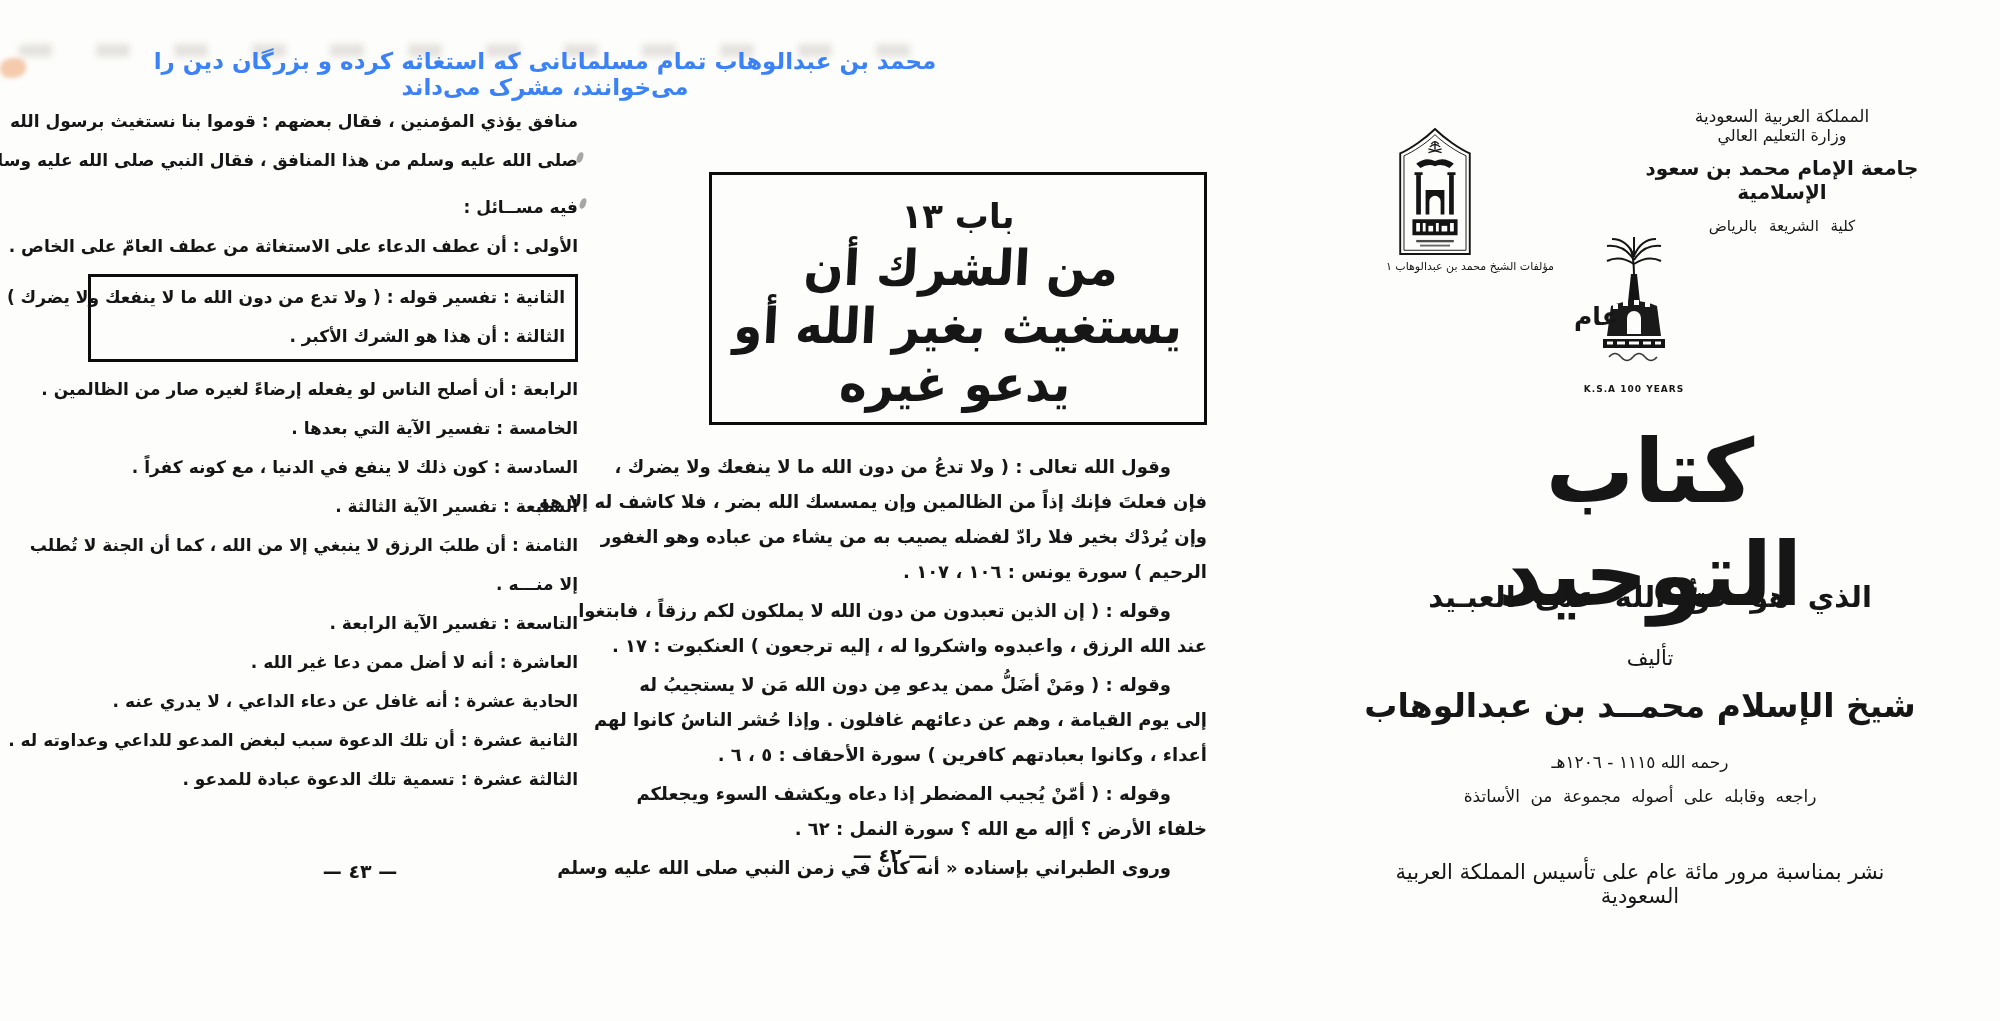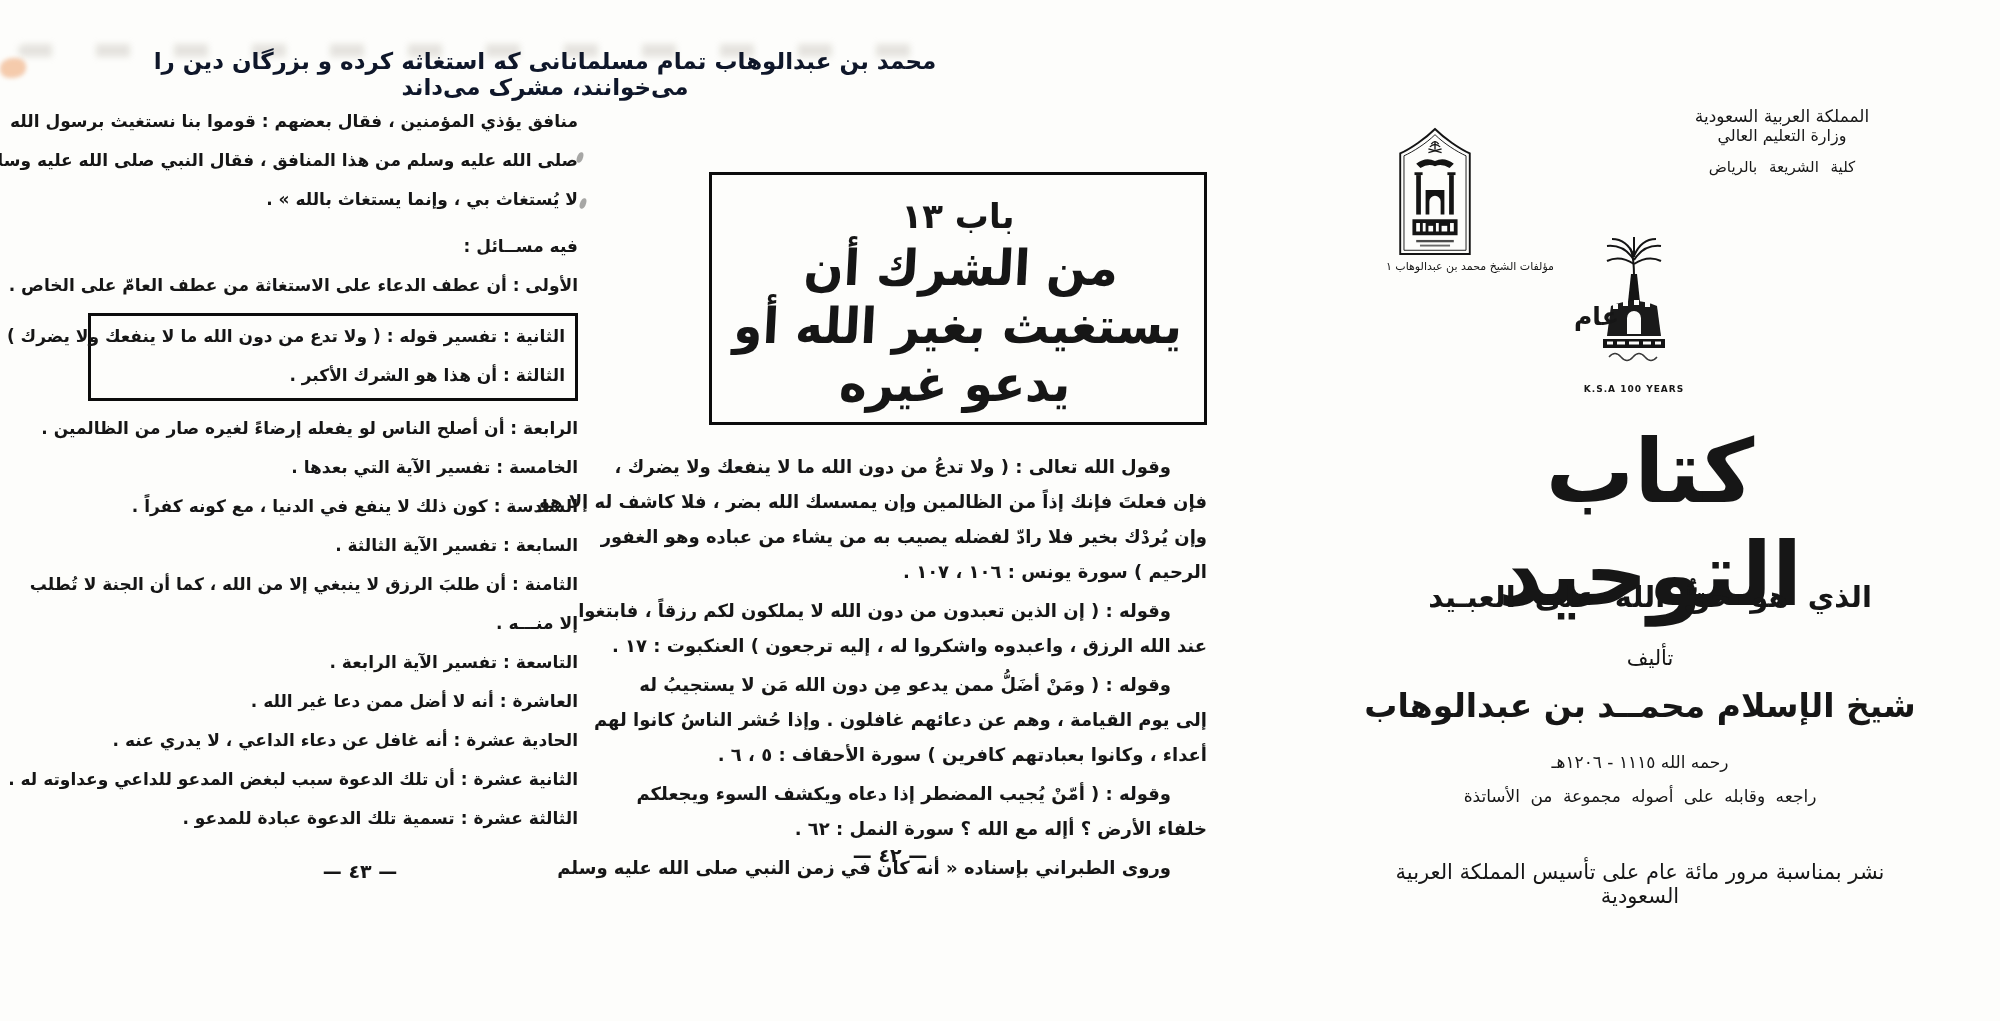--- a/index.html
+++ b/index.html
@@ -72,26 +72,25 @@
   .publication{left:1358px;top:860px;width:564px;text-align:center;direction:rtl;font-size:21px;}
 </style>
 </head>
 <body>
 
 <div class="abs ghost-row"></div>
 <div class="abs ghost-orange"></div>
 <div class="abs speck" style="left:577px;top:152px;"></div>
 <div class="abs speck" style="left:580px;top:198px;"></div>
 
-<div class="abs headline" style="color:#0f172a;">محمد بن عبدالوهاب تمام مسلمانانی که استغاثه کرده و بزرگان دین را می‌خوانند، مشرک می‌داند</div>
+<div class="abs headline" style="color:#3b82f6;">محمد بن عبدالوهاب تمام مسلمانانی که استغاثه کرده و بزرگان دین را می‌خوانند، مشرک می‌داند</div>
 
 <div class="abs page-col left-col">
   <div class="line">منافق يؤذي المؤمنين ، فقال بعضهم : قوموا بنا نستغيث برسول الله</div>
   <div class="line">صلى الله عليه وسلم من هذا المنافق ، فقال النبي صلى الله عليه وسلم : إنه</div>
-  <div class="line">لا يُستغاث بي ، وإنما يستغاث بالله » .</div>
   <div class="line mt8">فيه مســائل :</div>
   <div class="line">الأولى : أن عطف الدعاء على الاستغاثة من عطف العامّ على الخاص .</div>
   <div class="masail-box">
     <div class="line">الثانية : تفسير قوله : ( ولا تدع من دون الله ما لا ينفعك ولا يضرك ) .</div>
     <div class="line">الثالثة : أن هذا هو الشرك الأكبر .</div>
   </div>
   <div class="line">الرابعة : أن أصلح الناس لو يفعله إرضاءً لغيره صار من الظالمين .</div>
   <div class="line">الخامسة : تفسير الآية التي بعدها .</div>
   <div class="line">السادسة : كون ذلك لا ينفع في الدنيا ، مع كونه كفراً .</div>
   <div class="line">السابعة : تفسير الآية الثالثة .</div>
@@ -123,20 +122,21 @@
     <div class="line indent para-gap">وقوله : ( أمّنْ يُجيب المضطر إذا دعاه ويكشف السوء ويجعلكم</div>
     <div class="line">خلفاء الأرض ؟ أإله مع الله ؟ سورة النمل : ٦٢ .</div>
     <div class="line indent para-gap">وروى الطبراني بإسناده « أنه كان في زمن النبي صلى الله عليه وسلم</div>
   </div>
 </div>
 <div class="abs pagenum" style="left:820px;top:844px;width:140px;">— ٤٢ —</div>
 
 <div class="abs ministry">
   <div class="l0">المملكة العربية السعودية</div>
   <div class="l1">وزارة التعليم العالي</div>
+  <div class="l2">جامعة الإمام محمد بن سعود الإسلامية</div>
   <div class="l3">كلية الشريعة بالرياض</div>
 </div>
 
 <div class="abs emblem-wrap">
   <svg width="94" height="132" viewBox="0 0 100 140">
     <path d="M50 3 C60 13 76 24 87 29 L87 136 L13 136 L13 29 C24 24 40 13 50 3 Z" fill="none" stroke="#141414" stroke-width="2"></path>
     <path d="M50 9 C59 18 73 27 83 31.5 L83 132 L17 132 L17 31.5 C27 27 41 18 50 9 Z" fill="none" stroke="#141414" stroke-width="1"></path>
     <g stroke="#141414" stroke-width="1.4" fill="none">
       <path d="M50 16 L50 25"></path>
         <path d="M46 19 Q50 14 54 19"></path>

